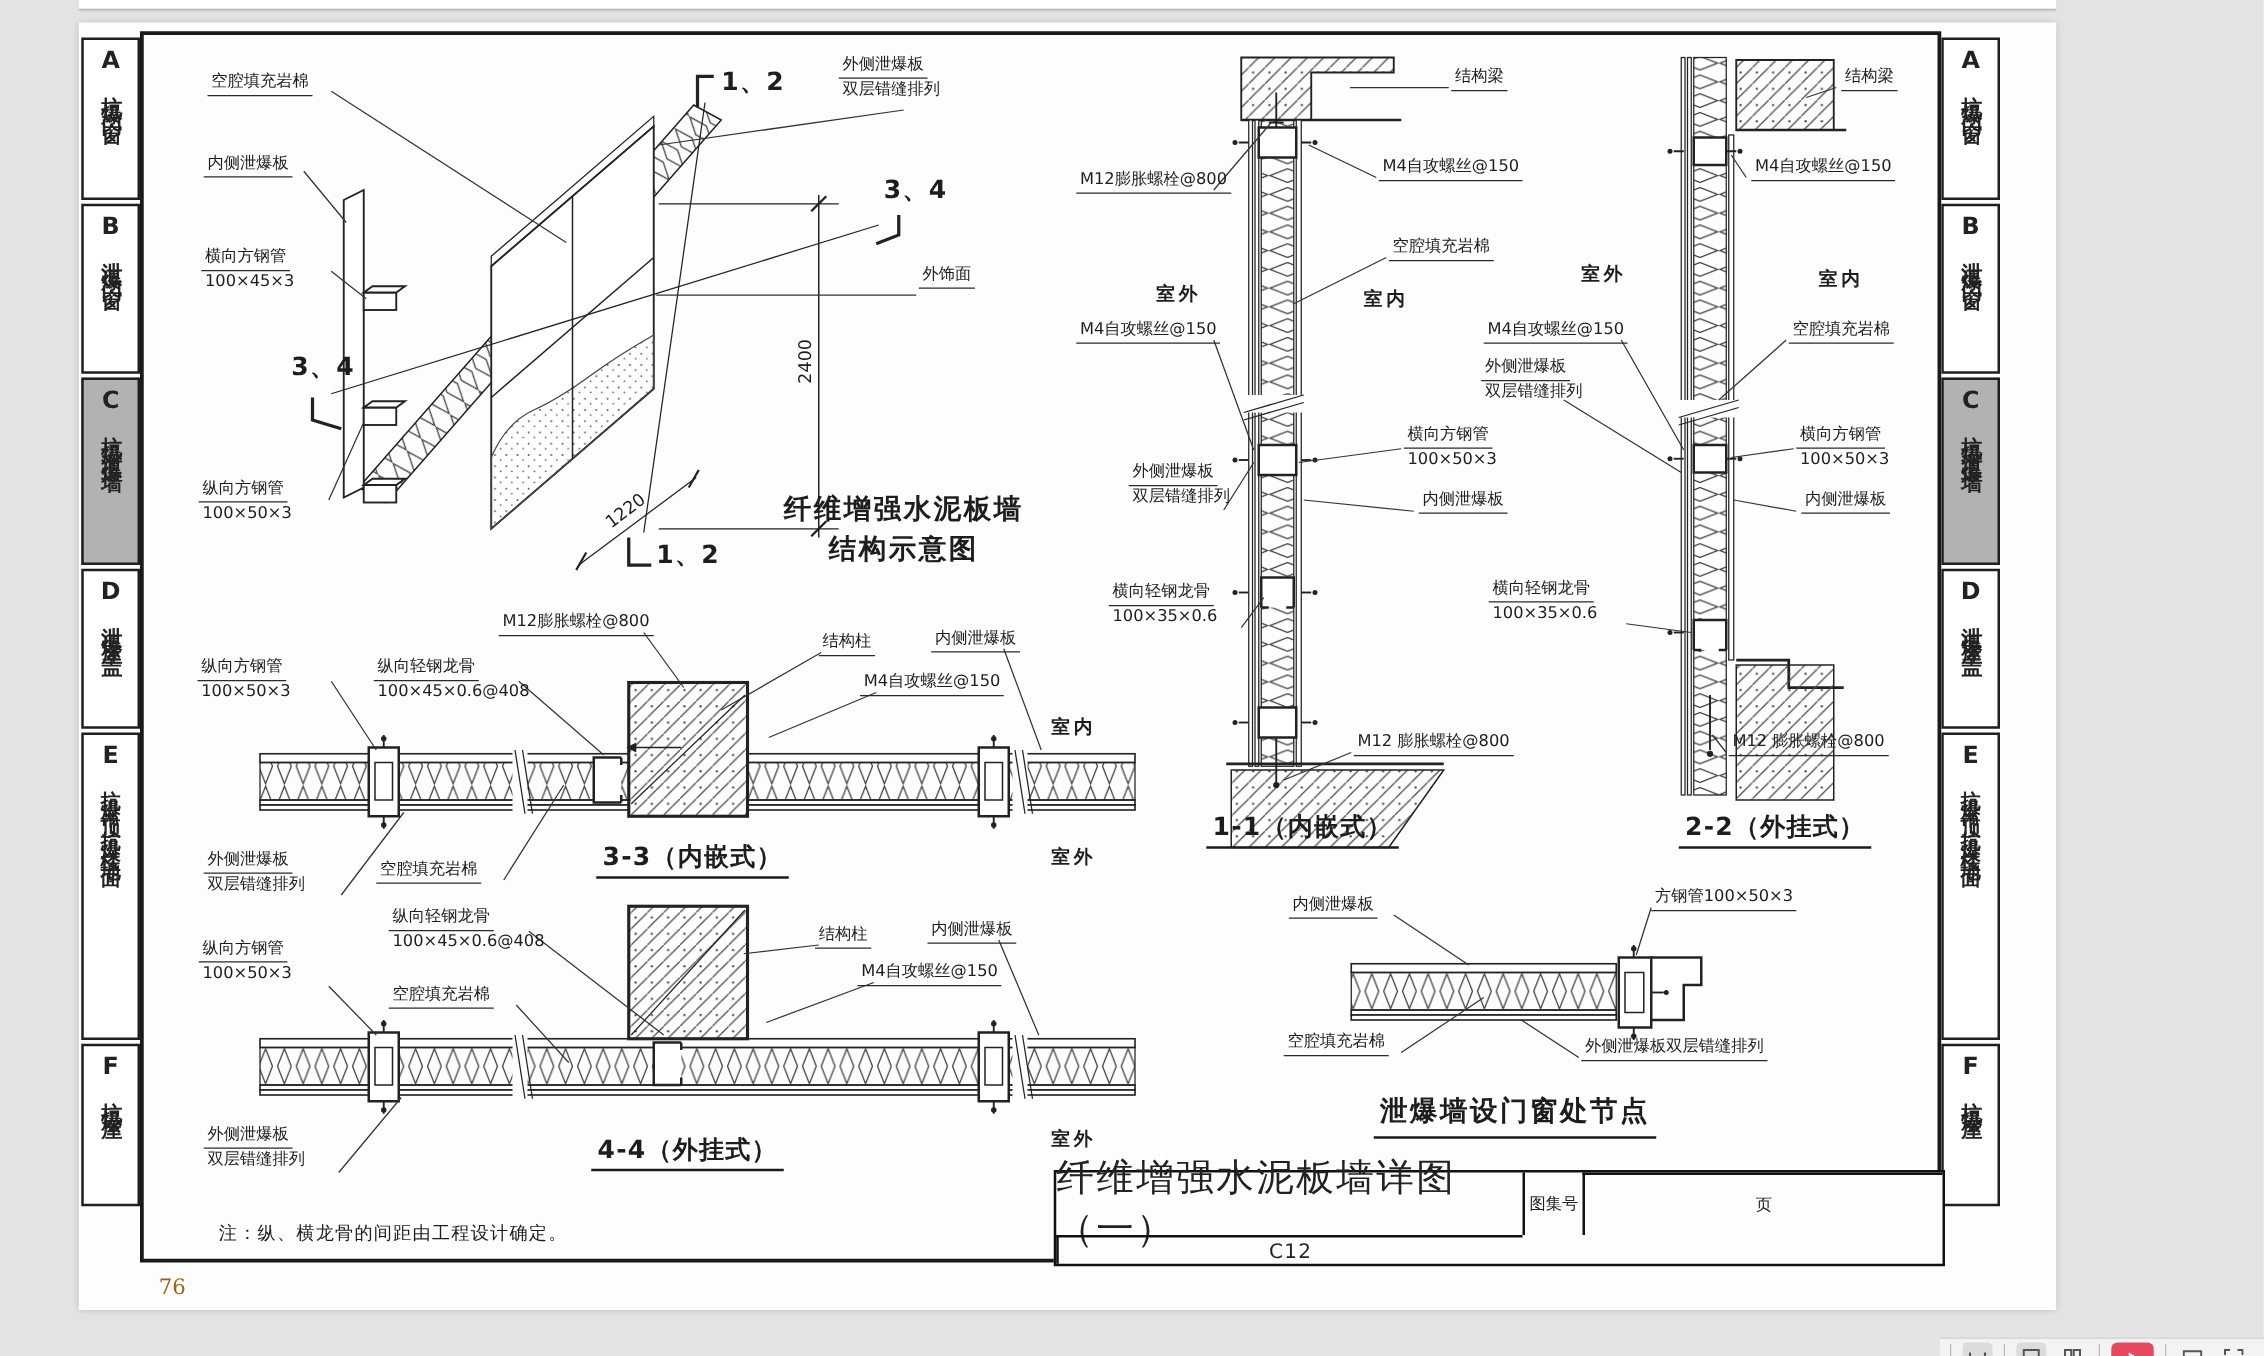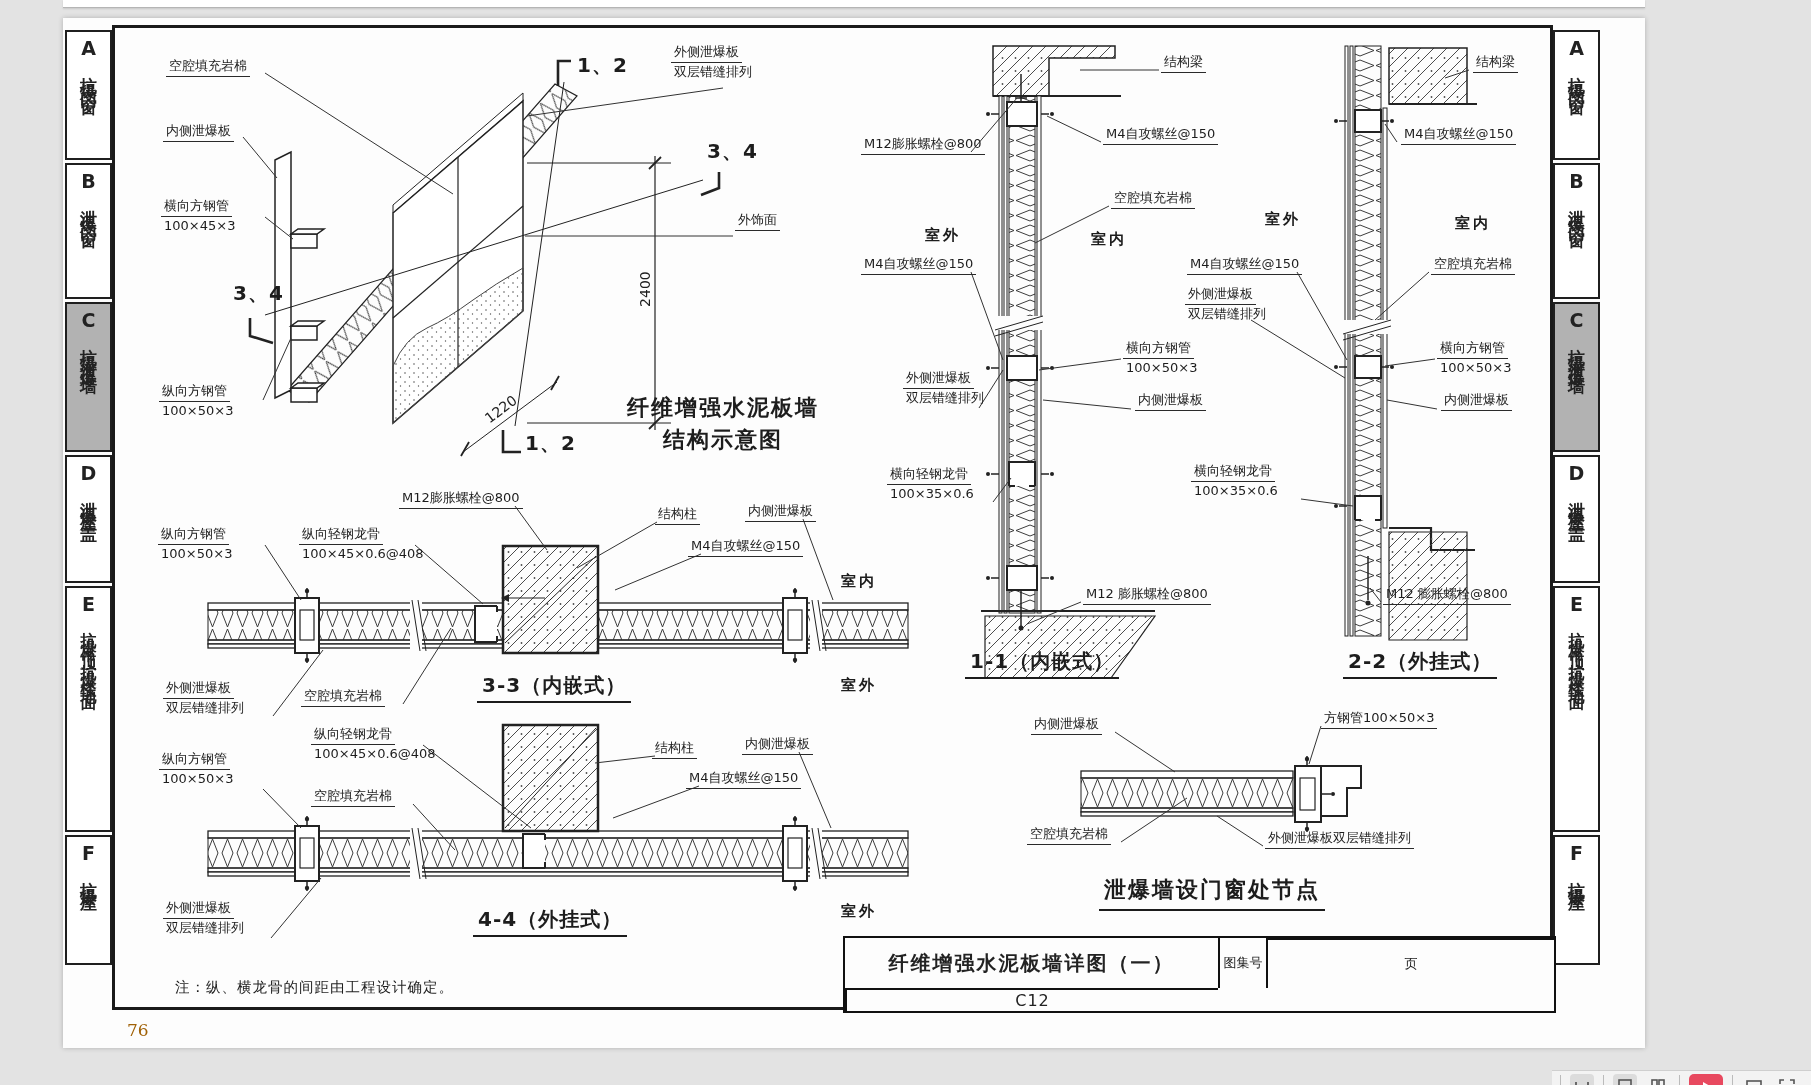--- a/index.html
+++ b/index.html
@@ -34,21 +34,21 @@
   .dim{font-size:14px}
   .pageno{position:absolute;left:64px;top:1002px;font-family:"DejaVu Serif","Liberation Serif",serif;
        font-size:17px;color:#a16207}
   
   .tb{position:absolute;left:728px;top:908px;width:713px;height:77px;border:2.5px solid #111;
       box-sizing:border-box;display:grid;grid-template-columns:373px 48px 1fr;grid-template-rows:50px 1fr;
       background:#fdfdfd}
   .tb div{box-sizing:border-box}
   .tb .cell{display:flex;align-items:center;justify-content:center}
   .bl{border-left:2px solid #111}.bt2{border-top:2px solid #111}
-  .tb-title{font-size:20px;font-weight:bold;letter-spacing:2px}
+  .tb-title{font-size:30px;font-weight:normal;letter-spacing:2px}
   .tb-al,.tb-pl{font-size:13px}
   .tb-an{font-size:22px;font-weight:bold;letter-spacing:2px}
   .tb-pn{font-size:16px;font-weight:400;letter-spacing:1px}
   .sign-row{display:flex;align-items:stretch}
   .sign-row .cell{font-size:13.5px;white-space:nowrap;overflow:hidden}
   .c-lab{flex:0 0 40px}.c-name{flex:0 0 58px}.c-sig{flex:1 1 0;min-width:0}
   
   .tbar{position:absolute;left:1552px;top:1070px;width:259px;height:15px;background:#f3f3f3;
         border-top:1px solid #cfcfcf;display:flex;align-items:flex-start;gap:9px;padding:3px 0 0 8px;overflow:hidden}
   .tbtn{flex:0 0 auto;display:flex;align-items:center;justify-content:center;height:20px;padding:2px 4px;border-radius:4px}

